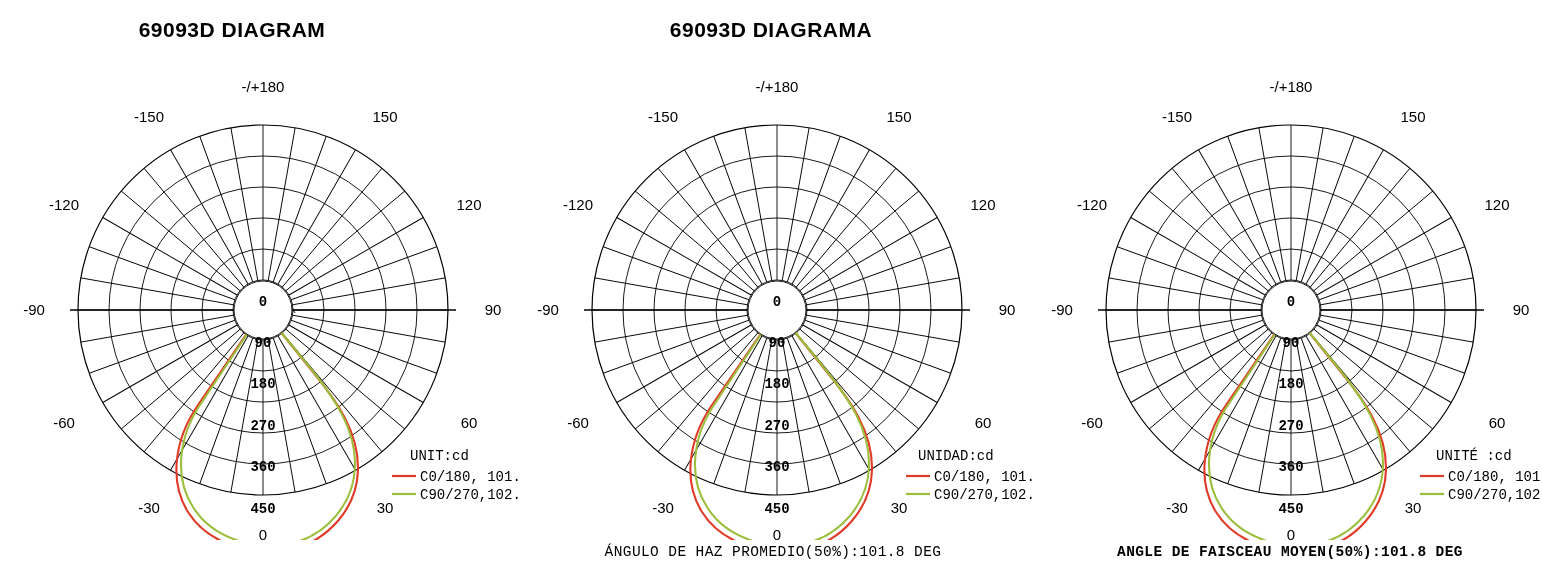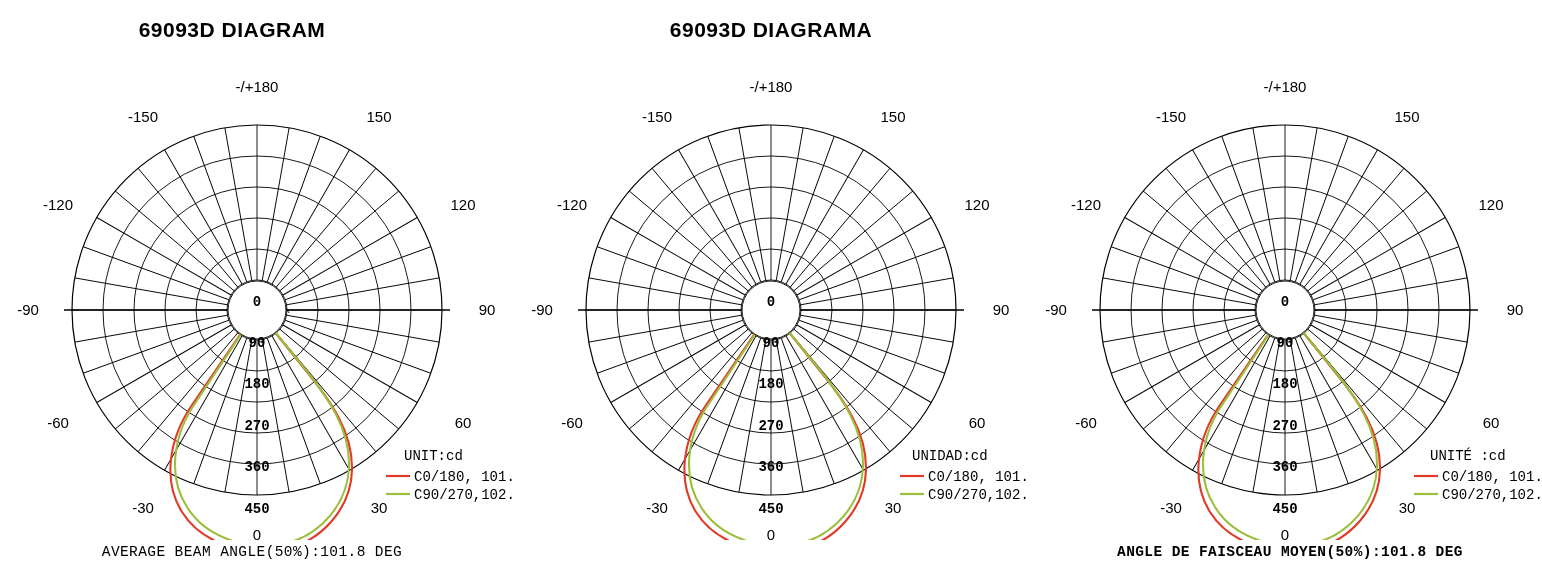--- a/index.html
+++ b/index.html
@@ -40,21 +40,21 @@
     font-family: "Liberation Sans", sans-serif;
     letter-spacing: 0.5px;
   }
   .panel-1 .panel-title { text-indent: -50px; }
   .panel-2 .panel-title { text-indent: 0px; text-align: center; }
   .panel-3 .panel-title { text-indent: 56px; }
 
   .plot {
     position: absolute;
     top: 70px;
-    left: 0;
+    left: 6px;
     width: 514px;
     height: 470px;
   }
   .footer {
     position: absolute;
     bottom: 26px;
     left: 0;
     width: 514px;
     text-align: center;
     font-family: "Liberation Mono", monospace;
@@ -174,21 +174,20 @@
         <text class="mono" x="257" y="401" text-anchor="middle" font-size="14" font-weight="bold">360</text>
         <text class="mono" x="257" y="443" text-anchor="middle" font-size="14" font-weight="bold">450</text>
 
         <text class="mono" x="404" y="390" font-size="14">UNIT:cd</text>
         <line x1="386" y1="406" x2="410" y2="406" stroke="#e03a28" stroke-width="2.2"></line>
         <text class="mono" x="414" y="411" font-size="14">C0/180, 101.7</text>
         <line x1="386" y1="424" x2="410" y2="424" stroke="#9bbf3c" stroke-width="2.2"></line>
         <text class="mono" x="414" y="429" font-size="14">C90/270,102.0</text>
       </svg>
     </div>
-    <div class="footer">AVERAGE BEAM ANGLE(50%):101.8 DEG</div>
   </div>
 
   <div class="panel panel-2">
     <div class="panel-title">69093D DIAGRAMA</div>
     <div class="plot">
       <svg width="514" height="470" viewBox="0 0 514 470">
         <g>
           <circle cx="257" cy="240" r="185" fill="#fff" stroke="#000" stroke-width="1.2"></circle>
           <circle cx="257" cy="240" r="154" fill="none" stroke="#000" stroke-width="0.9"></circle>
           <circle cx="257" cy="240" r="123" fill="none" stroke="#000" stroke-width="0.9"></circle>
@@ -276,20 +275,21 @@
         <text class="mono" x="257" y="401" text-anchor="middle" font-size="14" font-weight="bold">360</text>
         <text class="mono" x="257" y="443" text-anchor="middle" font-size="14" font-weight="bold">450</text>
 
         <text class="mono" x="398" y="390" font-size="14">UNIDAD:cd</text>
         <line x1="386" y1="406" x2="410" y2="406" stroke="#e03a28" stroke-width="2.2"></line>
         <text class="mono" x="414" y="411" font-size="14">C0/180, 101.7</text>
         <line x1="386" y1="424" x2="410" y2="424" stroke="#9bbf3c" stroke-width="2.2"></line>
         <text class="mono" x="414" y="429" font-size="14">C90/270,102.0</text>
       </svg>
     </div>
+    <div class="footer">ÁNGULO DE HAZ PROMEDIO(50%):101.8 DEG</div>
   </div>
 
   <div class="panel panel-3">
     <div class="plot">
       <svg width="514" height="470" viewBox="0 0 514 470">
         <g>
           <circle cx="257" cy="240" r="185" fill="#fff" stroke="#000" stroke-width="1.2"></circle>
           <circle cx="257" cy="240" r="154" fill="none" stroke="#000" stroke-width="0.9"></circle>
           <circle cx="257" cy="240" r="123" fill="none" stroke="#000" stroke-width="0.9"></circle>
           <circle cx="257" cy="240" r="92" fill="none" stroke="#000" stroke-width="0.9"></circle>

